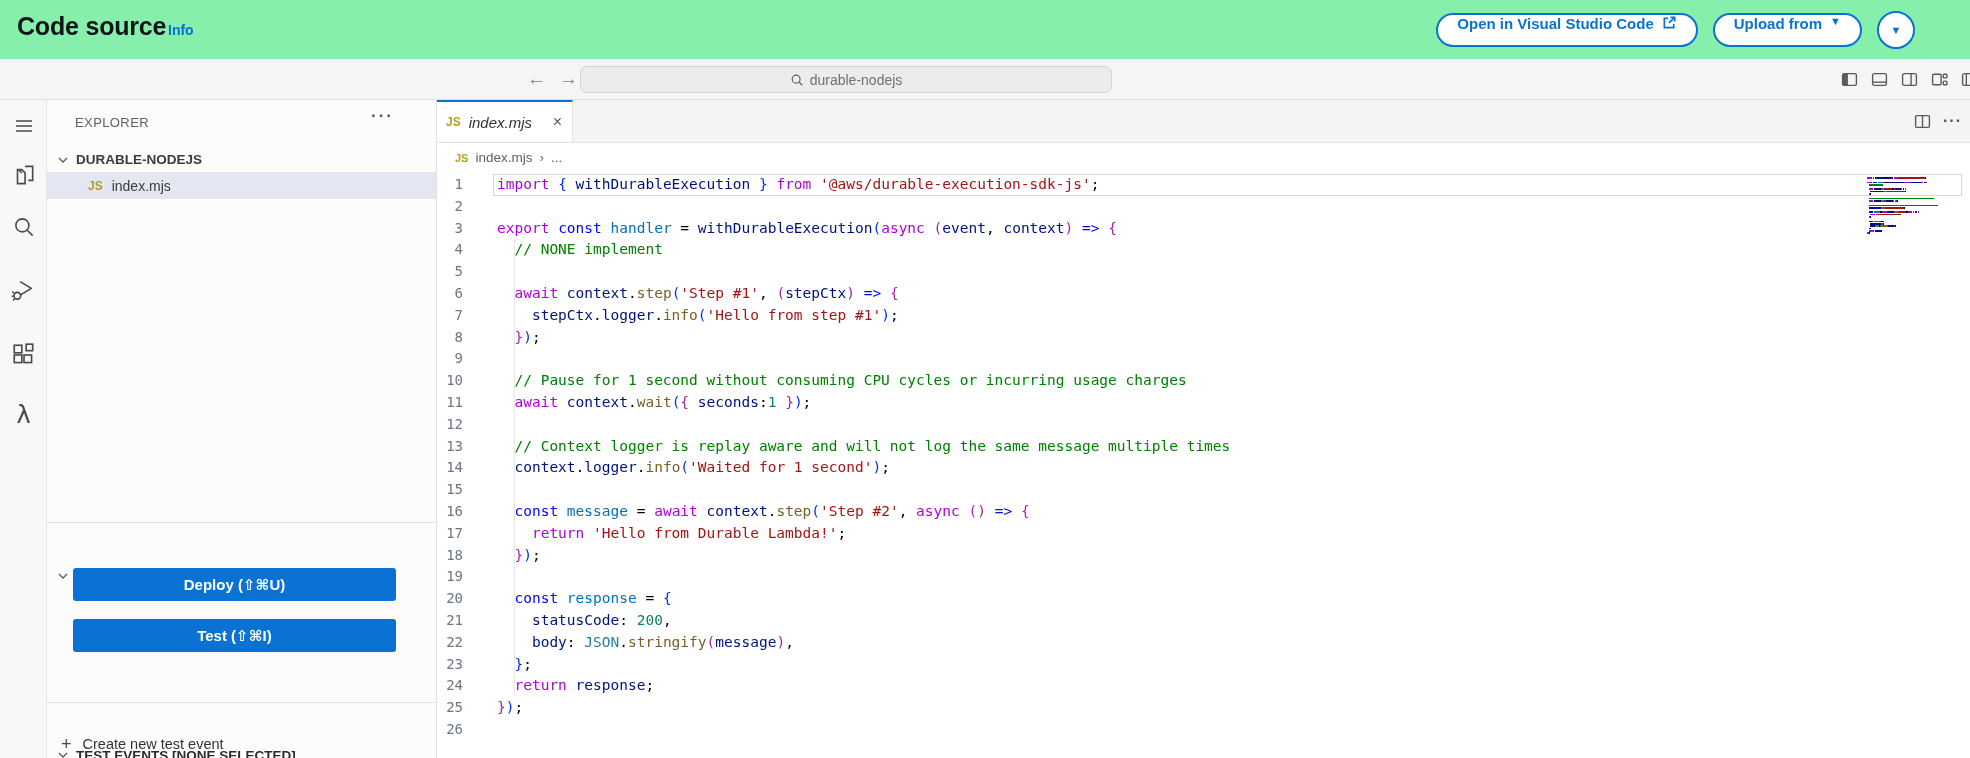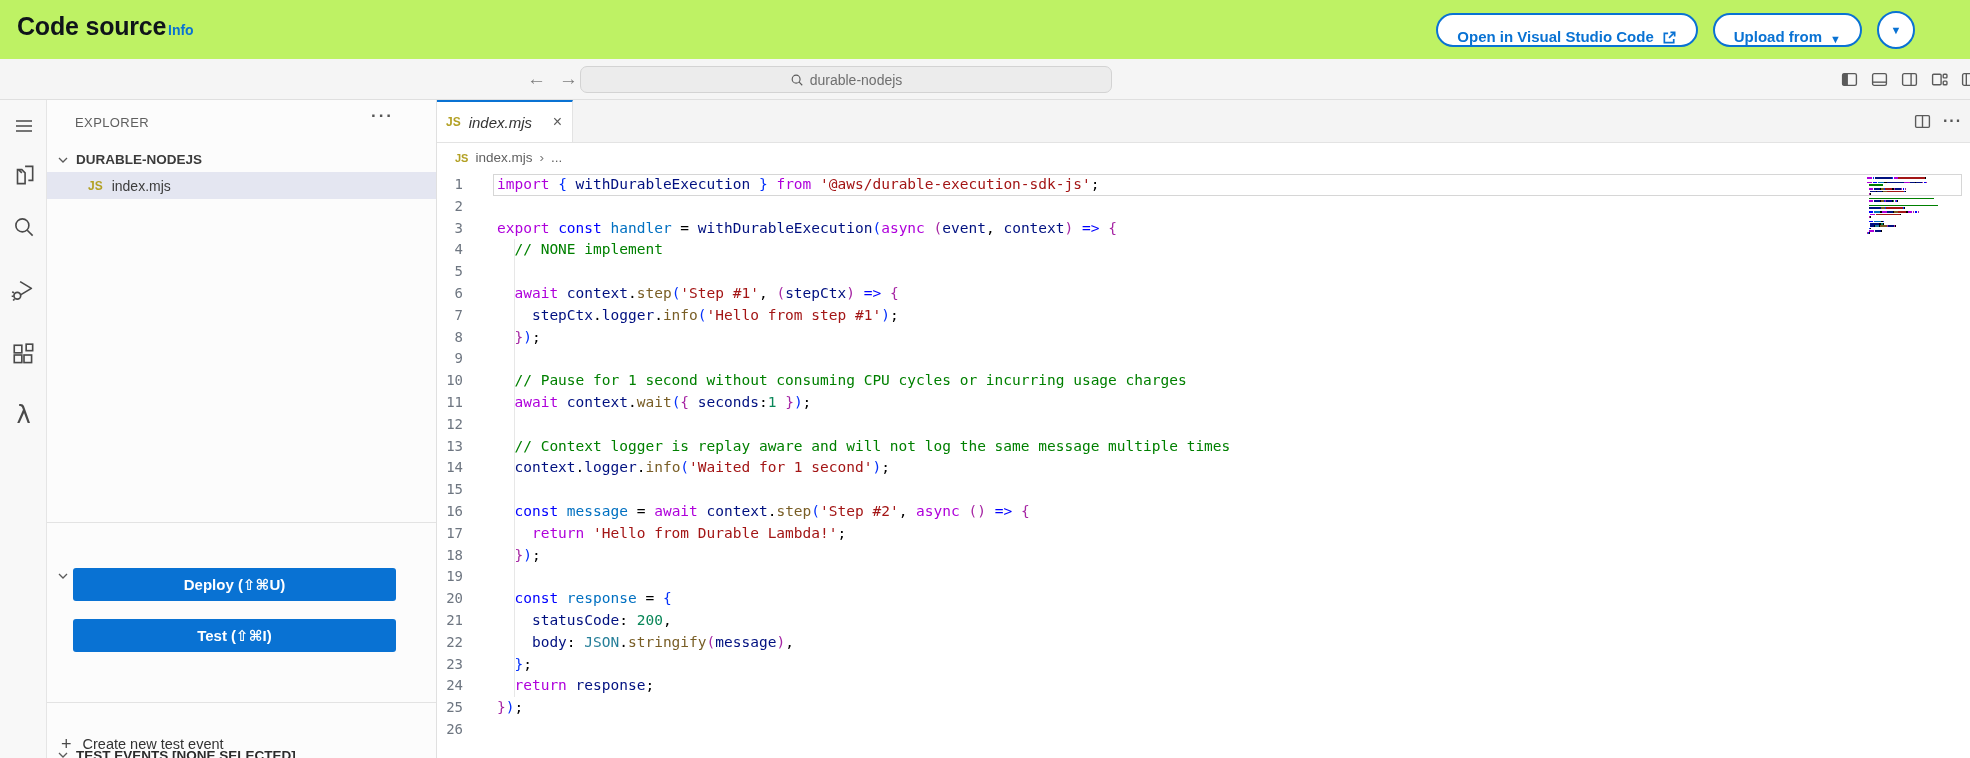--- a/index.html
+++ b/index.html
@@ -1,25 +1,25 @@
 <!DOCTYPE html>
 <html style="--accent: #0972D3; --tk-d: #000000; --tk-kw: #AF00DB; --tk-kb: #0000FF; --tk-cv: #0070C1; --tk-v: #001080; --tk-f: #795E26; --tk-s: #A31515; --tk-c: #008000; --tk-n: #098658; --tk-cl: #267F99; --tk-b1: #0431FA; --tk-b2: #A626A4;"><head>
 <meta charset="utf-8">
 <style>
   * { margin:0; padding:0; box-sizing:border-box; }
   html,body { width:1970px; height:758px; overflow:hidden; background:#fff;
     font-family:"Liberation Sans","DejaVu Sans",sans-serif; }
 
   
-  .aws-header { position:relative; height:59px; background:#bef264; }
+  .aws-header { position:relative; height:59px; background:#86efac; }
   .page-title { position:absolute; left:17px; top:12px; font-size:25px; font-weight:bold; color:#0f141a; letter-spacing:-0.2px; }
   .info-link { position:absolute; left:168px; top:22px; font-size:14px; font-weight:bold; color:var(--accent); cursor:pointer; }
   .hdr-buttons { position:absolute; right:55px; top:11px; display:flex; gap:15px; align-items:center; }
   .pill-btn { height:34px; border:2px solid var(--accent); border-radius:20px; background:#fff;
-    color:var(--accent); font-weight:bold; font-size:15px; padding:0 19px; display:flex; align-items:flex-end; gap:8px; cursor:pointer; white-space:nowrap; }
+    color:var(--accent); font-weight:bold; font-size:15px; padding:0 19px; display:flex; align-items:flex-start; gap:8px; cursor:pointer; white-space:nowrap; }
   .circle-btn { width:38px; height:38px; border:2px solid var(--accent); border-radius:50%; background:#fff;
     color:var(--accent); display:flex; align-items:center; justify-content:center; font-size:11px; cursor:pointer; }
   .caret { font-size:11px; }
 
   
   .ed-toolbar { position:relative; height:41px; background:#f5f5f5; border-bottom:1px solid #dfdfdf; }
   .nav-arrows { position:absolute; left:527px; top:0; height:100%; display:flex; align-items:center; gap:13px;
     color:#7e7e7e; font-size:19px; }
   .nav-arrows span { cursor:pointer; }
   .search-pill { position:absolute; left:580px; top:7px; width:532px; height:27px; background:#ececec;

